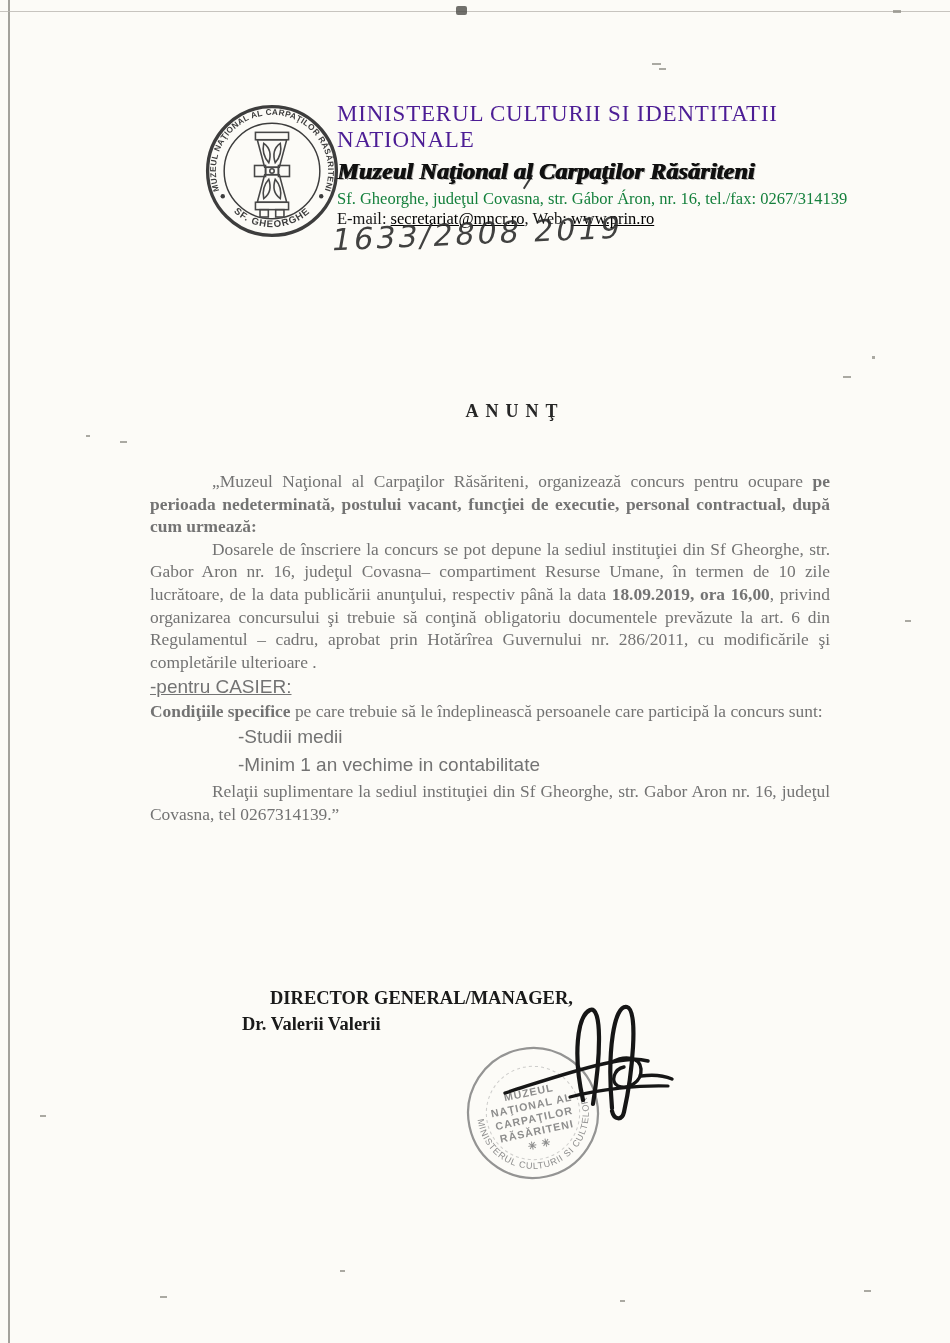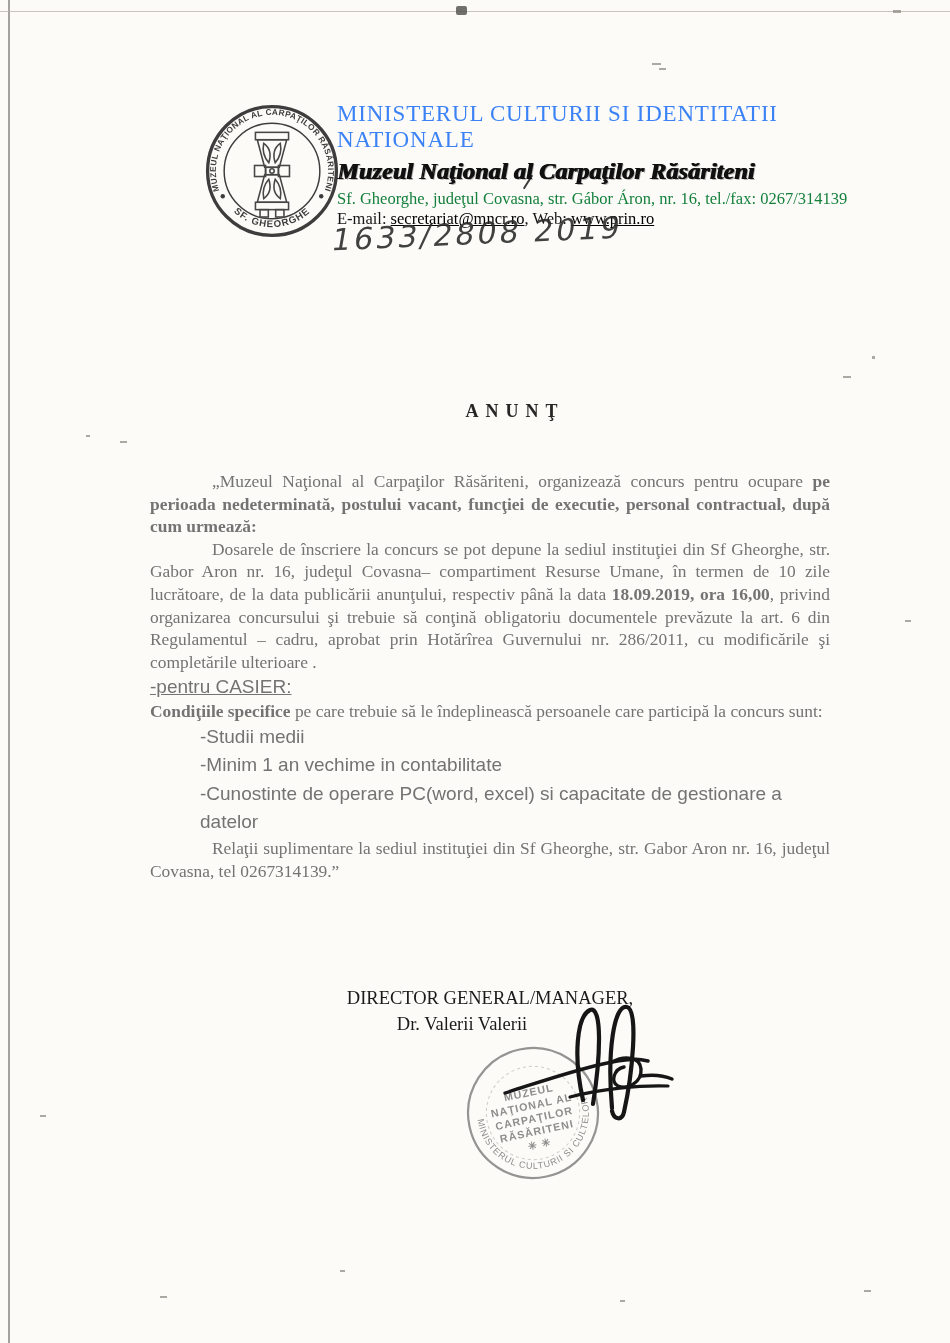--- a/index.html
+++ b/index.html
@@ -11,21 +11,21 @@
   
   .edge-left{position:absolute;left:8px;top:0;width:2px;height:100%;background:#5a5952;opacity:.55;}
   .edge-top{position:absolute;left:0;top:11px;width:100%;height:1px;background:#b9b7b0;opacity:.8;}
   .sp{position:absolute;background:#8f8d85;opacity:.75;}
   .stray-slash{position:absolute;left:520px;top:181px;width:16px;height:2px;background:#3c3c3c;transform:rotate(-58deg);}
   .blob-top{position:absolute;left:456px;top:6px;width:11px;height:9px;background:#4e4d49;border-radius:2px;opacity:.8;}
 
   
   .logo{position:absolute;left:203px;top:101px;width:138px;height:140px;}
   .hdr{position:absolute;left:337px;top:101px;width:585px;}
-  .min-line{font-size:23px;line-height:26px;color:#3b82f6;letter-spacing:.8px;}
+  .min-line{font-size:23px;line-height:26px;color:#4c1d95;letter-spacing:.8px;}
   .museum{font-size:24px;font-weight:bold;font-style:italic;color:#101010;margin-top:5px;
           letter-spacing:.2px;text-shadow:1.2px 0 0 #111, 2px 1px 0 rgba(17,17,17,.3);}
   .addr{font-size:16.5px;margin-top:4px;color:#15803d;}
   .email{font-size:16.5px;color:#151515;}
   .lnk{text-decoration:underline;color:#000000;}
   .handnum{
     position:absolute;left:332px;top:216px;
     font-family:"DejaVu Sans",sans-serif;font-size:30px;color:#2d2d2d;
     transform:rotate(-2.5deg) skewX(-12deg);letter-spacing:3px;opacity:.9;
   }
@@ -34,26 +34,26 @@
   .title{position:absolute;left:150px;top:373px;width:730px;text-align:center;
          font-size:18px;font-weight:bold;letter-spacing:7px;color:#262626;margin-top:28px;}
   .bodytext{position:absolute;left:150px;top:470px;width:680px;
             font-size:17.4px;line-height:22.6px;text-align:justify;color:#737373;}
   .bodytext p{margin:0;text-indent:62px;}
   .bodytext p.noind{text-indent:0;}
   .b{font-weight:bold;}
   .pentru{font-family:"Liberation Sans",sans-serif;font-size:19px;line-height:27px;}
   .pentru span{text-decoration:underline;}
   .cond{font-family:"Liberation Sans",sans-serif;font-size:19px;line-height:28.5px;
-        margin-left:50px;text-align:left;text-indent:0;}
+        margin-left:88px;text-align:left;text-indent:0;}
   .relatii{margin-top:24px;}
 
   
-  .sig{position:absolute;left:270px;top:985px;width:440px;text-align:center;
-       font-weight:normal;font-size:18.5px;line-height:26px;color:#1a1a1a;}
+  .sig{position:absolute;left:270px;top:985px;width:440px;text-align:left;
+       font-weight:bold;font-size:18.5px;line-height:26px;color:#1a1a1a;}
   .sig .name{transform:translateX(-28px);}
   .stamp{position:absolute;left:462px;top:1042px;width:142px;height:142px;
          transform:rotate(-12deg);opacity:.88;}
   .signature-svg{position:absolute;left:420px;top:996px;width:270px;height:160px;}
 </style>
 </head>
 <body>
 
 <div class="page">
 
@@ -121,21 +121,20 @@
 
   <div class="title">ANUNŢ</div>
 
   <div class="bodytext">
     <p><span>„Muzeul Naţional al Carpaţilor Răsăriteni,  organizează concurs pentru ocupare </span><span class="b">pe perioada nedeterminată, postului vacant, funcţiei de executie, personal contractual, după cum urmează:</span></p>
     <p><span>Dosarele de înscriere la concurs se pot depune  la sediul instituţiei din Sf Gheorghe,  str. Gabor Aron  nr. 16,  judeţul Covasna– compartiment Resurse Umane,  în termen de 10 zile lucrătoare, de la data publicării anunţului, respectiv până la data </span><span class="b">18.09.2019, ora 16,00</span><span>, privind organizarea concursului şi trebuie să conţină obligatoriu documentele prevăzute la art. 6 din Regulamentul – cadru, aprobat prin Hotărîrea Guvernului nr. 286/2011, cu modificările şi completările ulterioare .</span></p>
     <p class="noind pentru"><span>-pentru CASIER:</span></p>
     <p class="noind"><span class="b">Condiţiile specifice</span><span> pe care trebuie să le îndeplinească persoanele care participă la concurs sunt:</span></p>
     <div class="cond">-Studii medii</div>
     <div class="cond">-Minim 1 an vechime in contabilitate</div>
-    <div class="cond">-Cunostinte de operare PC(word, excel) si capacitate de gestionare a datelor</div>
     <p class="relatii"><span>Relaţii suplimentare la sediul instituţiei din Sf Gheorghe, str. Gabor Aron  nr. 16, judeţul Covasna, tel 0267314139.”</span></p>
   </div>
 
   <div class="sig">
     <div>DIRECTOR GENERAL/MANAGER,</div>
     <div class="name">Dr. Valerii Valerii</div>
   </div>
 
   <svg class="stamp" viewBox="0 0 140 140">
     <circle cx="70" cy="70" r="64" fill="none" stroke="#868686" stroke-width="2.2"></circle>

